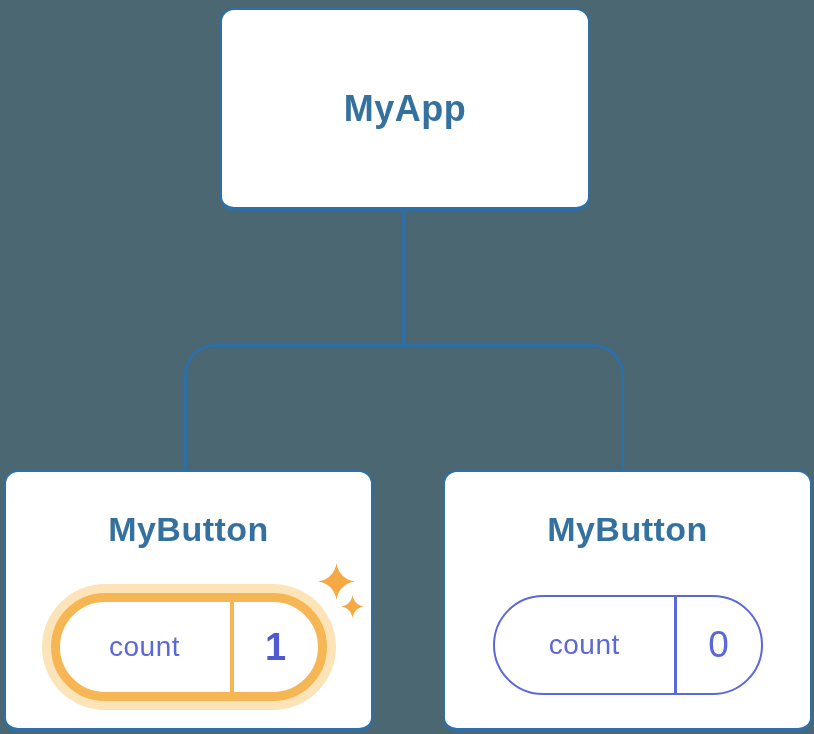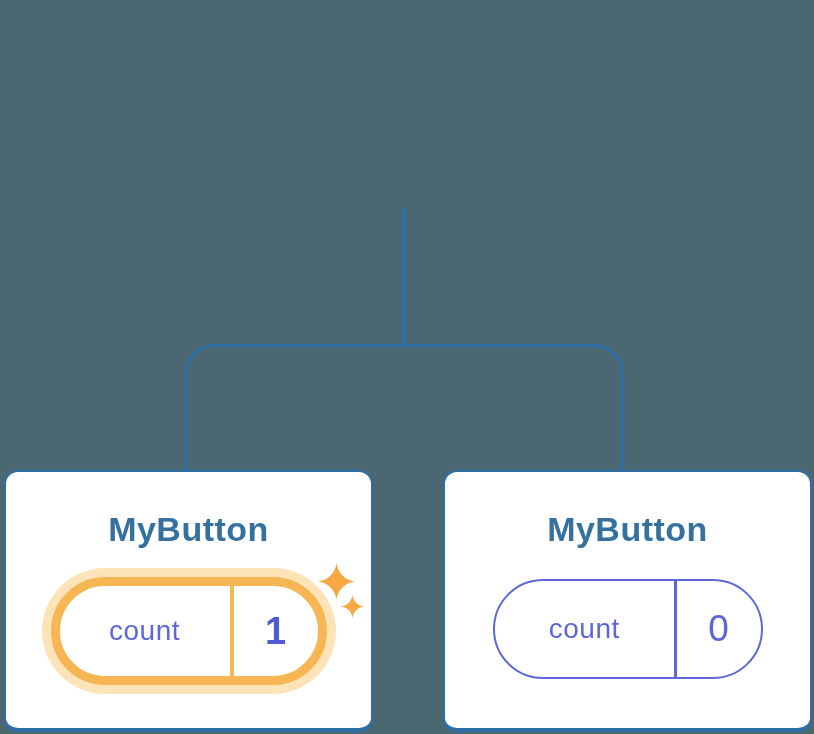--- a/index.html
+++ b/index.html
@@ -31,21 +31,21 @@
     border-bottom-width:4.5px;
     border-radius:14px;
     box-sizing:border-box;
   }
   .card-root{
     left:220px;top:8px;width:370px;height:203px;
     display:flex;align-items:center;justify-content:center;
   }
   .card-child{
     top:470px;width:369px;height:262px;
-    display:flex;flex-direction:column;align-items:center;
+    display:flex;flex-direction:column;align-items:center;gap:16px;
   }
   .card-child-left{left:4px;}
   .card-child-right{left:443px;}
   .node-title{
     color:var(--title);
     font-size:36px;
     font-weight:700;
     letter-spacing:0.5px;
   }
   .card-child .node-title{margin-top:38px;font-size:34px;}
@@ -114,20 +114,23 @@
   }
   .sparkle-big{position:absolute;left:2px;top:1px;width:37px;height:37px;}
   .sparkle-small{position:absolute;left:25px;top:33px;width:23px;height:23px;}
   .sparkle svg{display:block;width:100%;height:100%;}
 </style>
 </head>
 <body>
 
 <div class="canvas">
 
+  <div class="card card-root">
+    <span class="node-title">MyApp</span>
+  </div>
 
   <div class="stem"></div>
   <div class="bracket"></div>
 
   <div class="card card-child card-child-left">
     <span class="node-title">MyButton</span>
     <div class="pill-halo">
       <div class="pill pill-hl">
         <span class="pill-key">count</span>
         <span class="pill-div-hl"></span>

